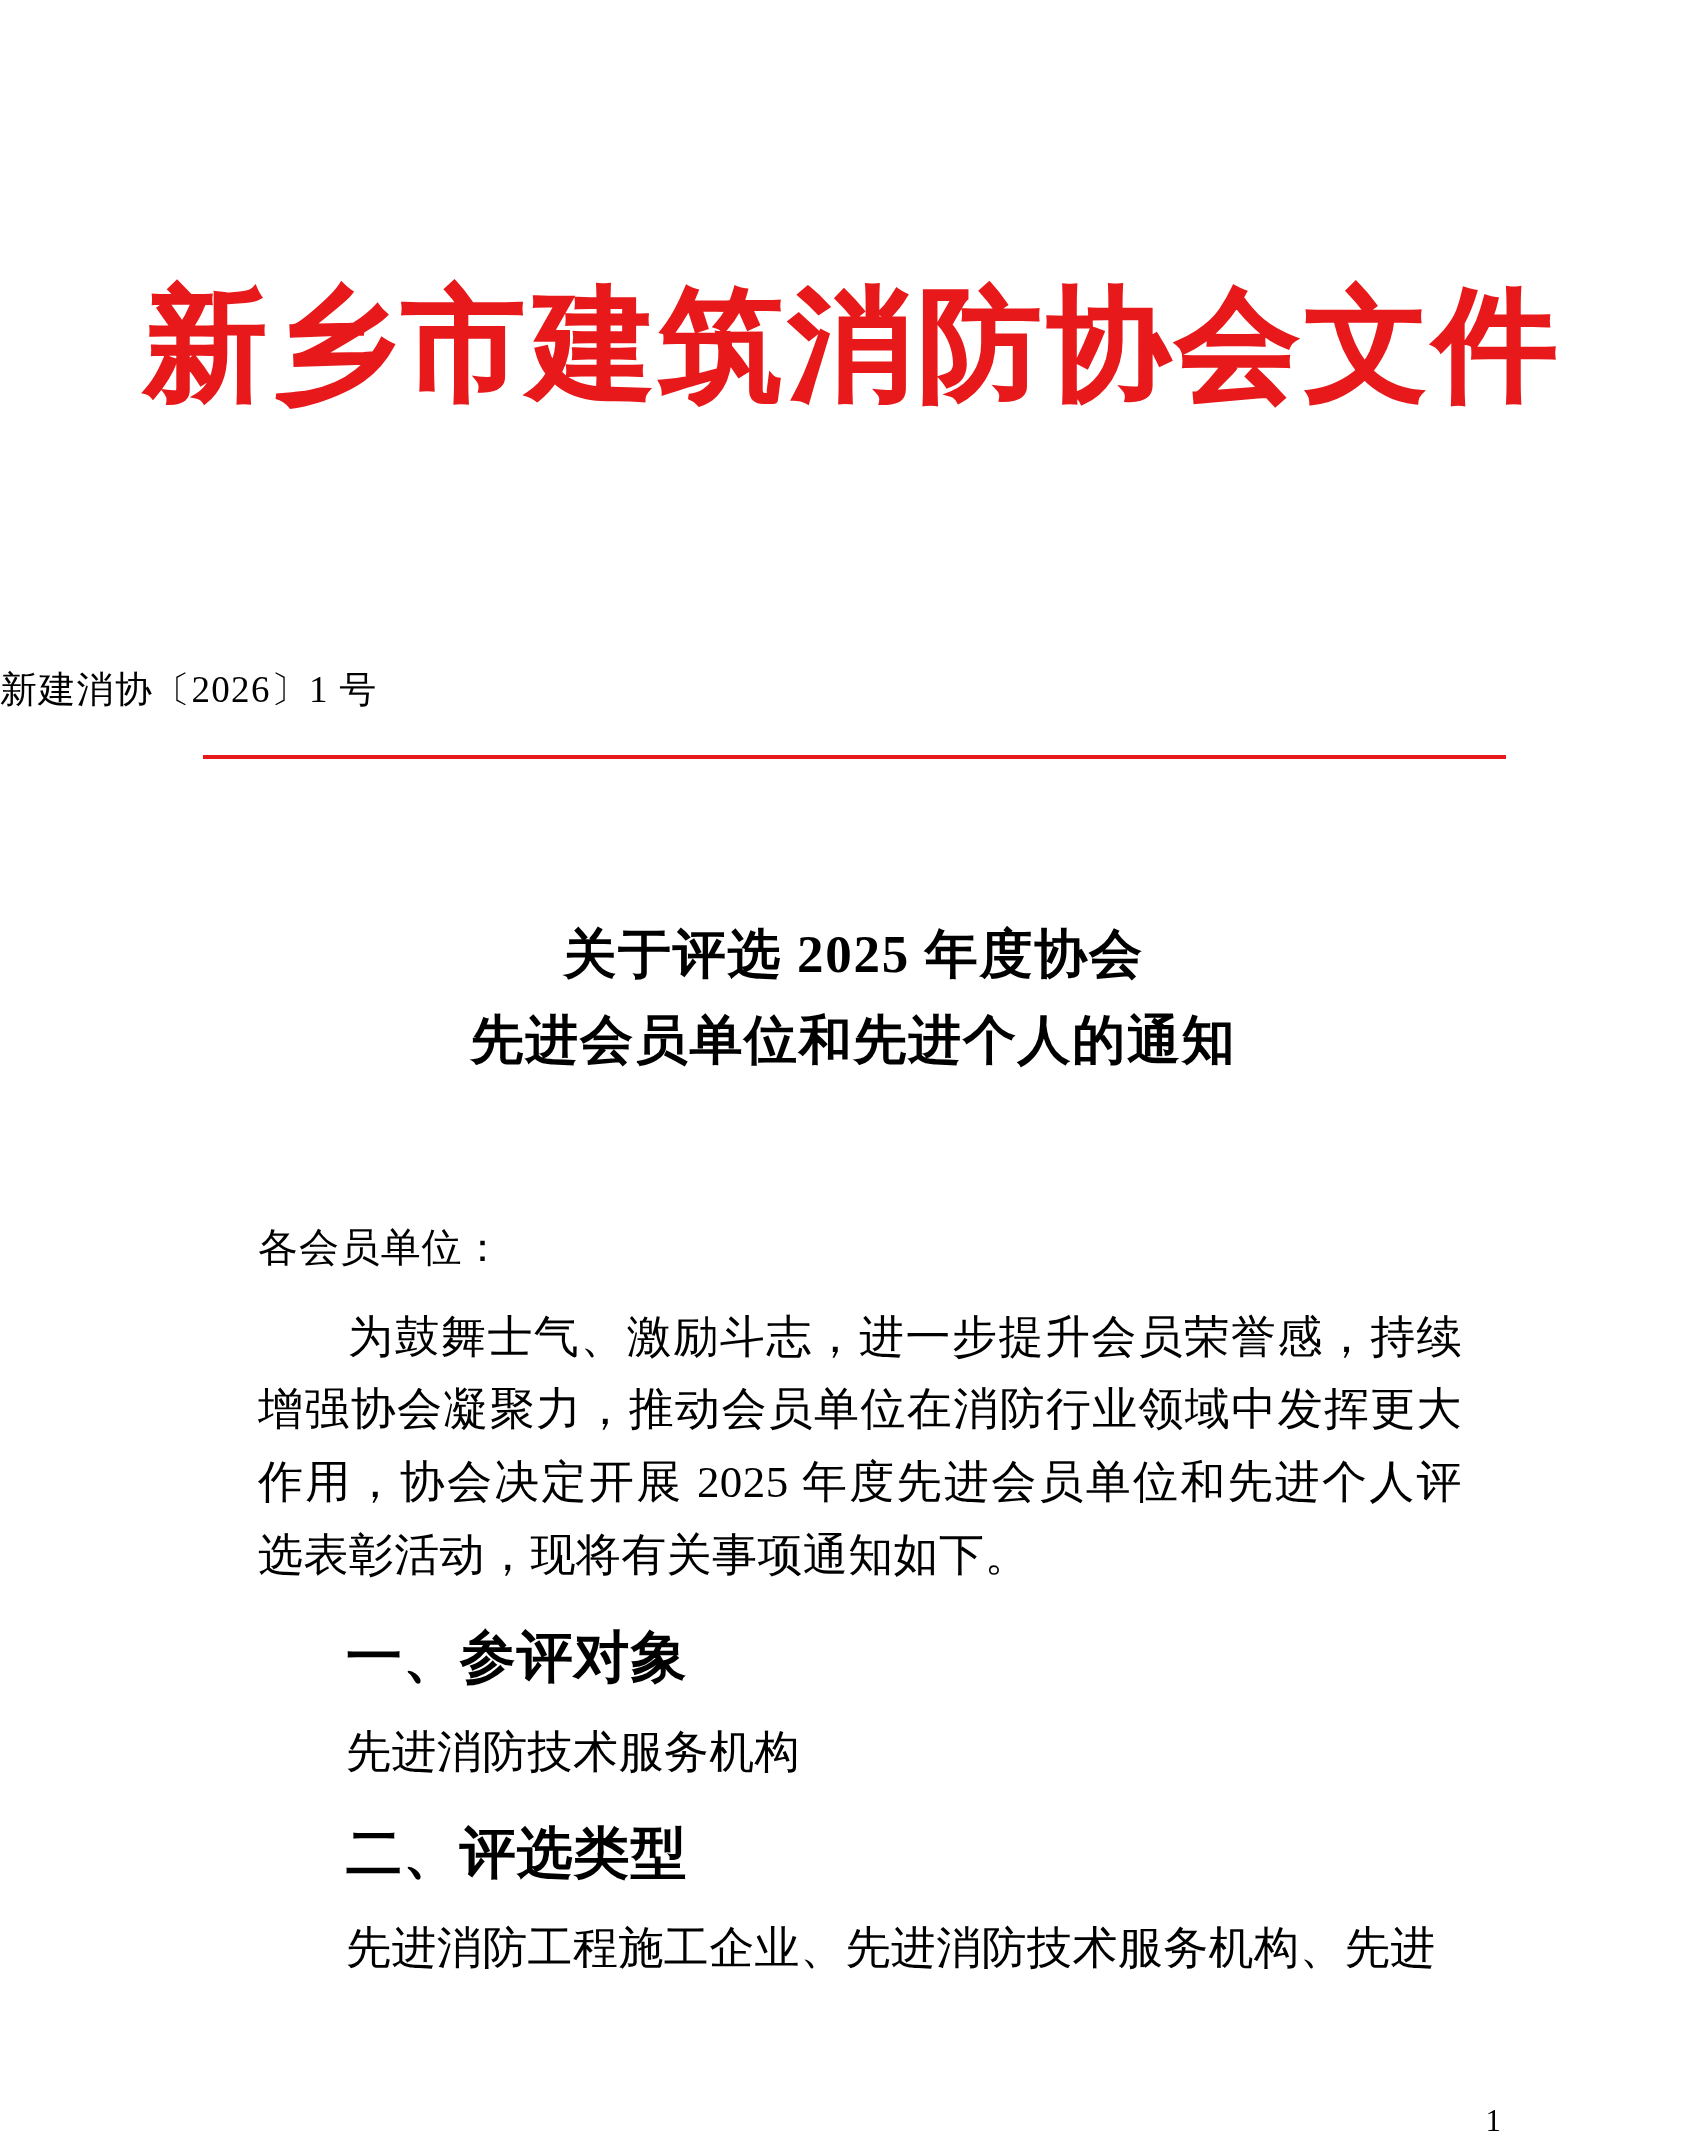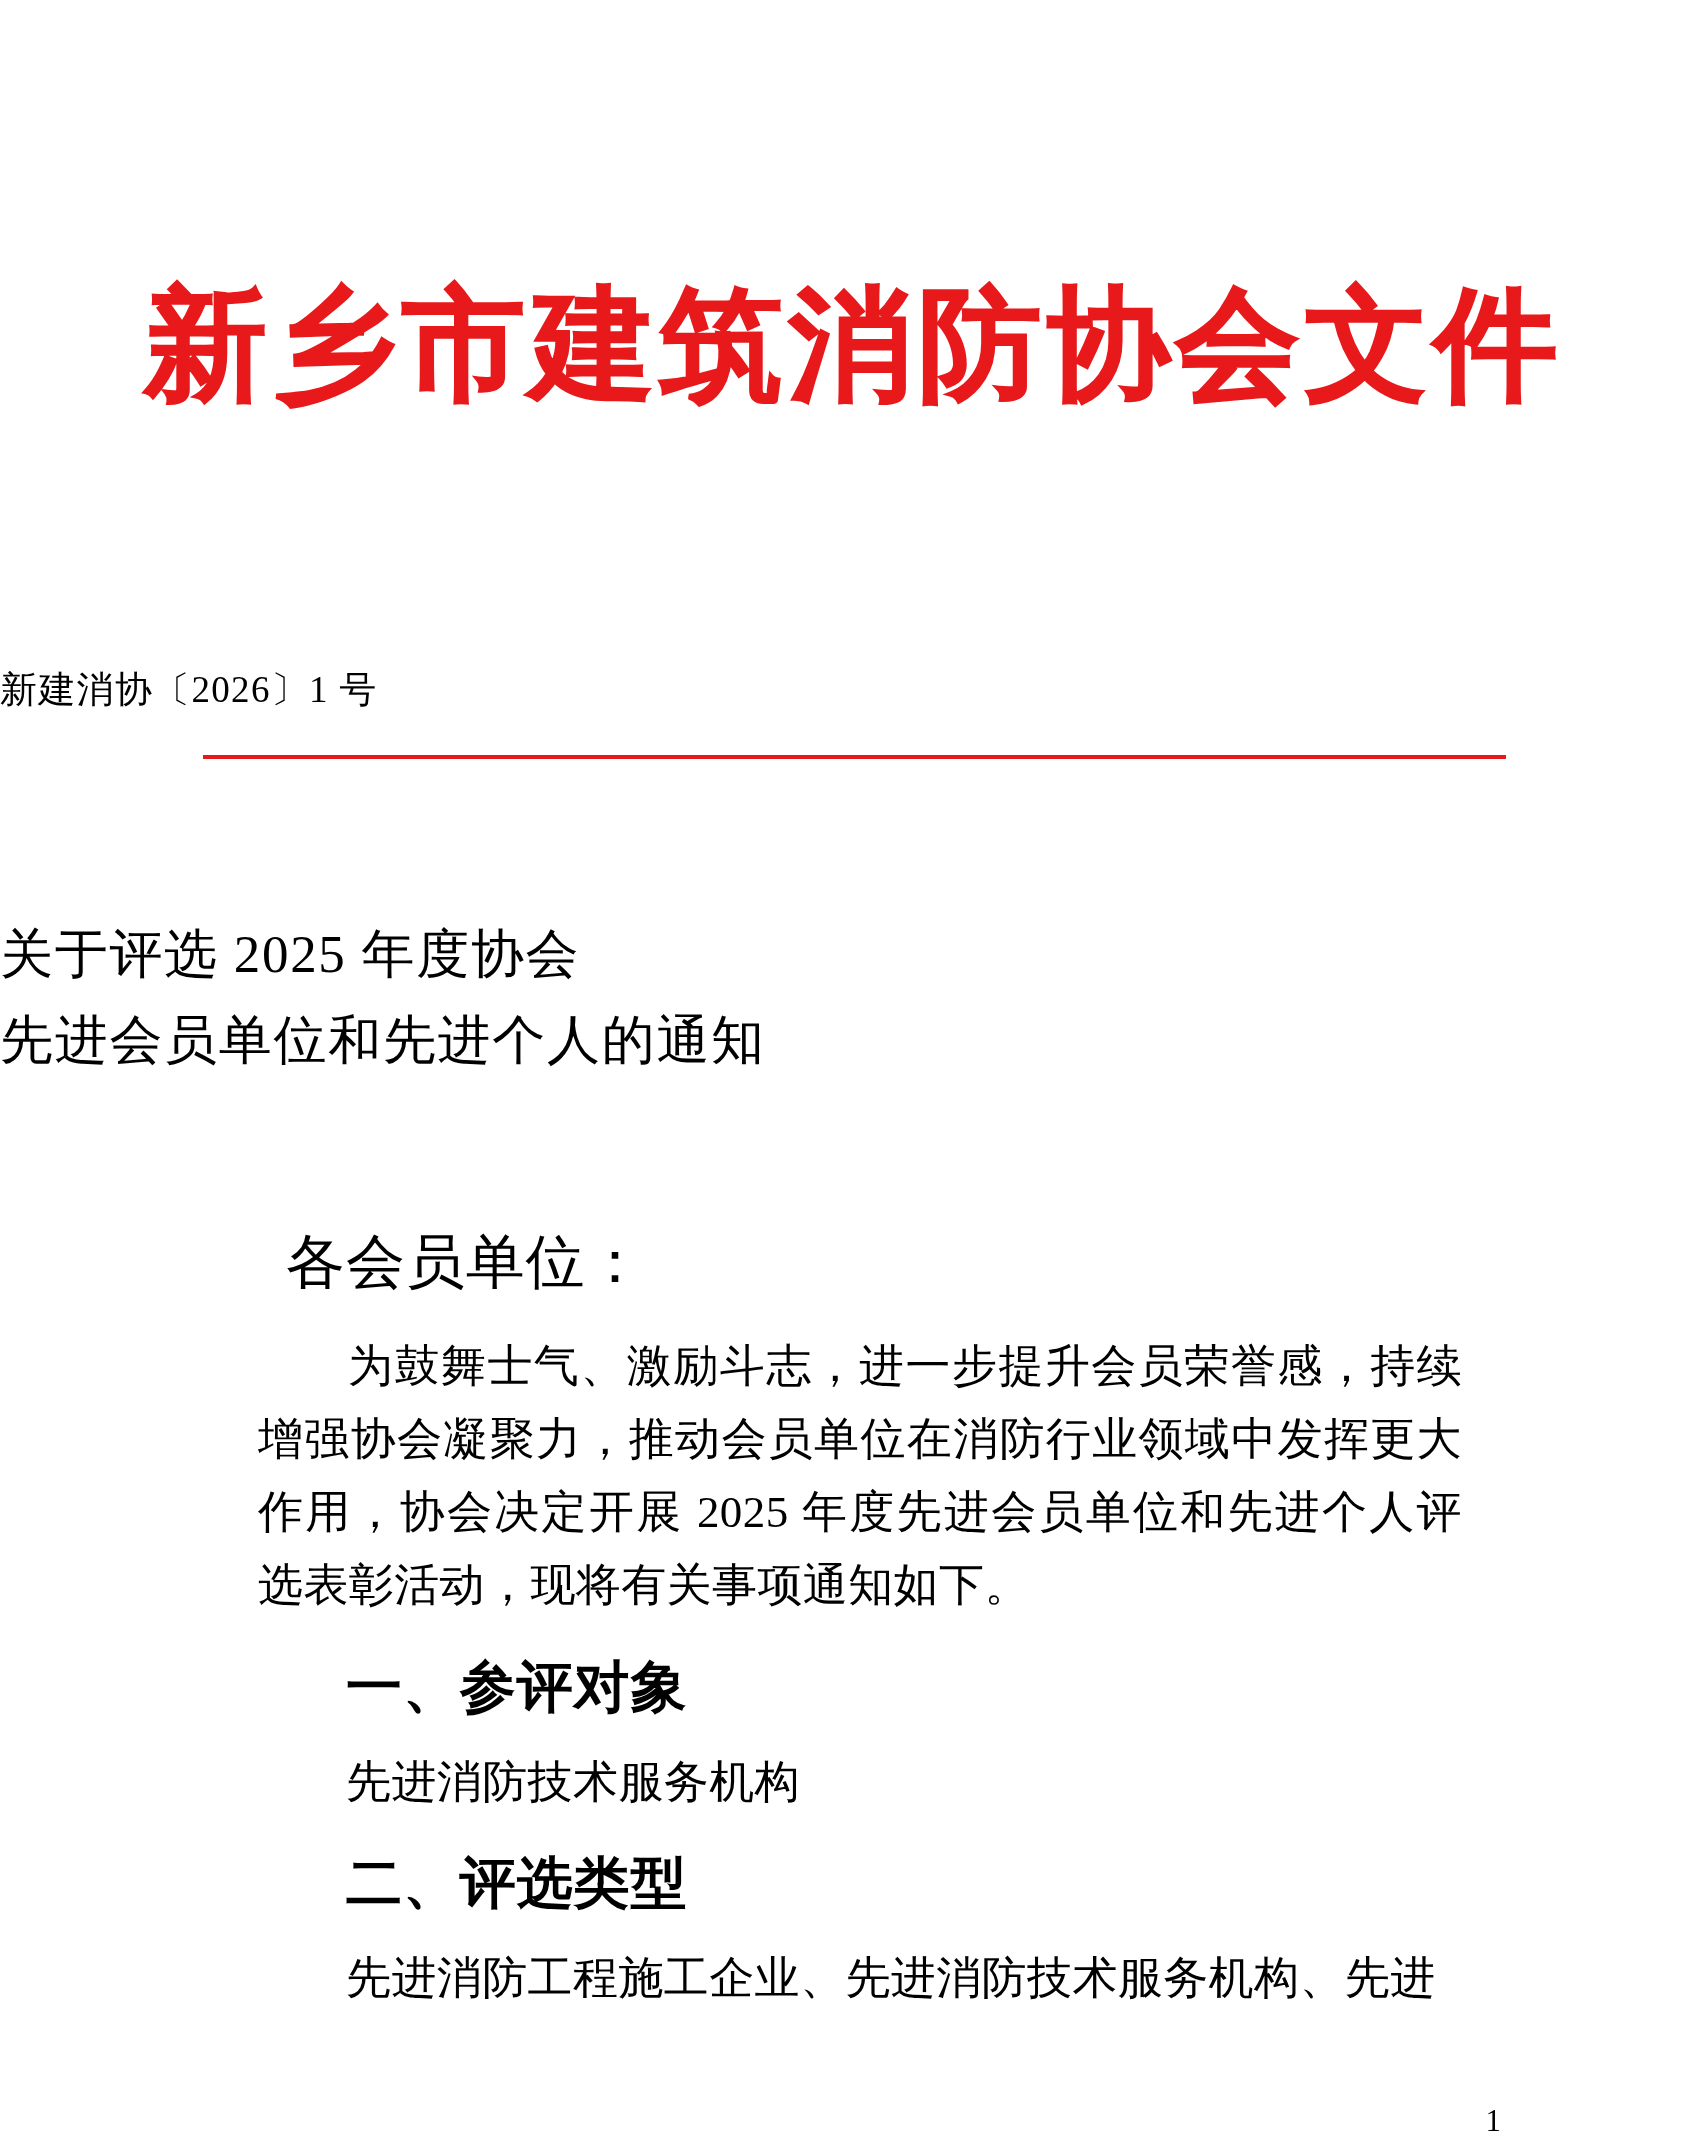--- a/index.html
+++ b/index.html
@@ -61,43 +61,42 @@
     height: 3.9px;
     background: #e8191b;
   }
 
   
   .doc-title {
     position: absolute;
     top: 912px;
     left: 0;
     width: 100%;
-    text-align: left;
-    font-weight: normal;
+    text-align: center;
+    font-weight: bold;
     font-size: 53px;
     line-height: 1.62;
     letter-spacing: 1.7px;
   }
   .doc-title .line {
     display: block;
   }
 
   
   .body-wrap {
     position: absolute;
     top: 1217px;
     left: 258px;
     width: 1204px;
   }
   .salutation {
-    font-size: 59px;
+    font-size: 40px;
     line-height: 1.55;
     letter-spacing: 0.9px;
     margin-bottom: 21.5px;
-    margin-left: 28px;
   }
   .para {
     font-size: 45px;
     line-height: 1.62;
     letter-spacing: 0.4px;
     text-align: justify;
     text-justify: inter-ideograph;
     text-indent: 90px;
     margin: 0 0 18px 0;
     font-family: Liberation Serif, serif;

